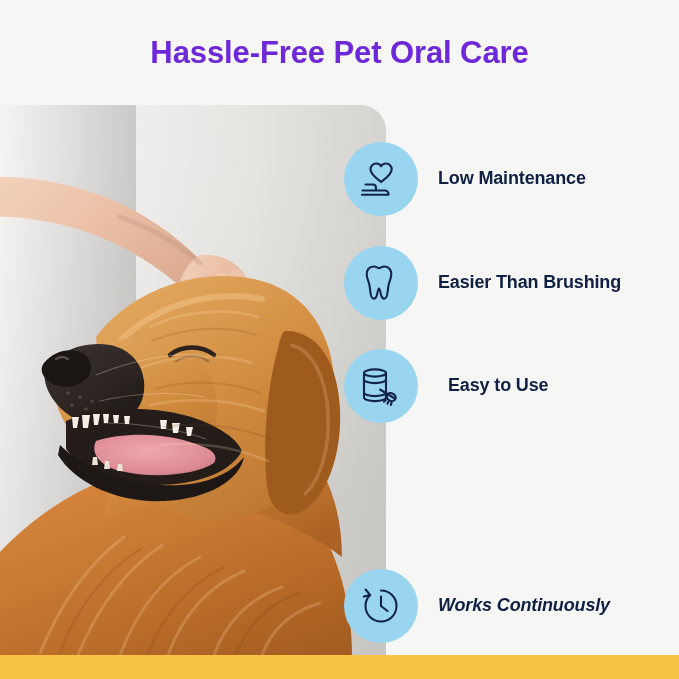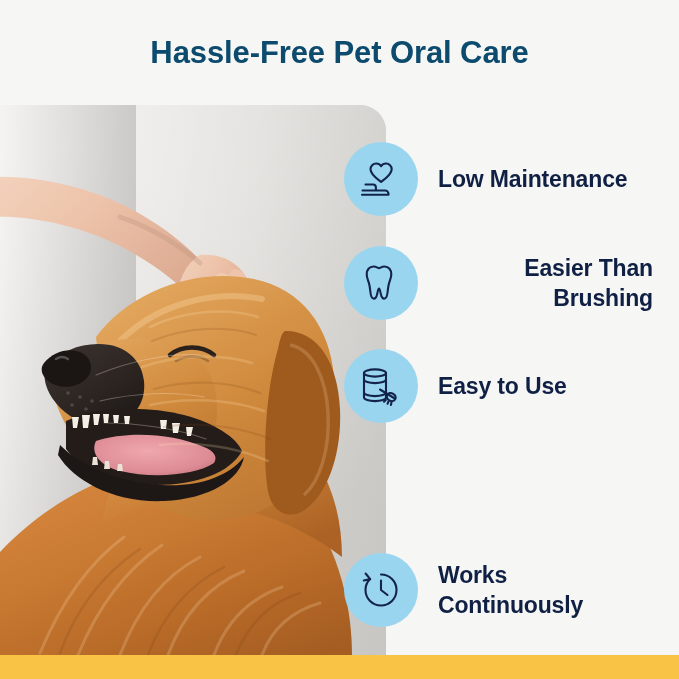--- a/index.html
+++ b/index.html
@@ -32,21 +32,21 @@
     height: 105px;
     display: flex;
     align-items: center;
     justify-content: center;
     background: #f6f6f4;
   }
 
   .title {
     font-size: 31px;
     font-weight: bold;
-    color: #0c4a6e;
+    color: #6d28d9;
     letter-spacing: -0.1px;
     white-space: nowrap;
   }
 
   
   .photo-panel {
     position: absolute;
     left: 0;
     top: 105px;
     width: 386px;
@@ -91,23 +91,23 @@
     position: absolute;
     left: 0;
     width: 335px;
     height: 74px;
     display: flex;
     align-items: center;
   }
 
   .feature-row.r0 { top: 37px; }
   .feature-row.r1 { top: 141px; text-align: right; }
-  .feature-row.r2 { top: 244px; }
+  .feature-row.r2 { top: 244px; gap: 10px; }
   .feature-row.r3 { top: 348px; }
-  .feature-row.r4 { top: 448px; }
+  .feature-row.r4 { top: 464px; font-style: italic; }
 
   .icon-badge {
     flex: 0 0 auto;
     width: 74px;
     height: 74px;
     border-radius: 50%;
     background: #9ad5f0;
     display: flex;
     align-items: center;
     justify-content: center;
@@ -122,21 +122,21 @@
   .icon-badge svg * {
     stroke: #13234a;
     stroke-width: 2.1;
     stroke-linecap: round;
     stroke-linejoin: round;
     fill: none;
   }
 
   .feature-label {
     margin-left: 20px;
-    font-size: 23px;
+    font-size: 18px;
     font-weight: bold;
     color: #0f2044;
     line-height: 1.32;
     max-width: 215px;
     letter-spacing: -0.15px;
   }
 
   
   .accent-bar {
     position: absolute;

